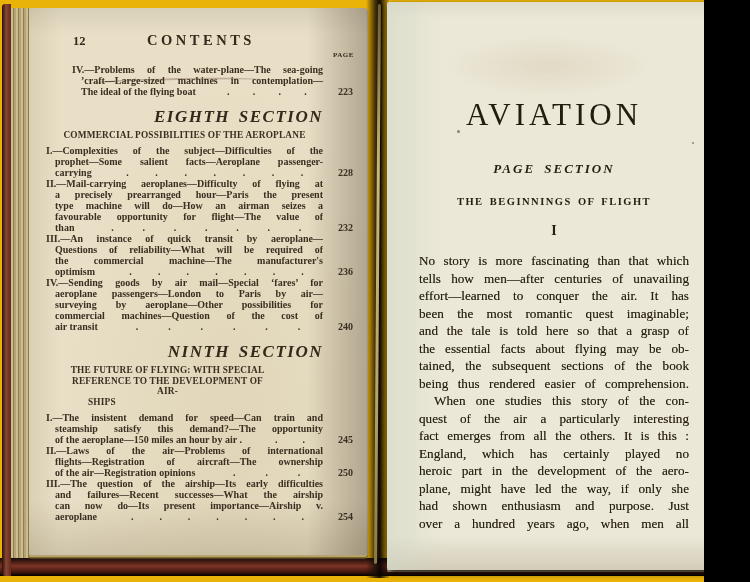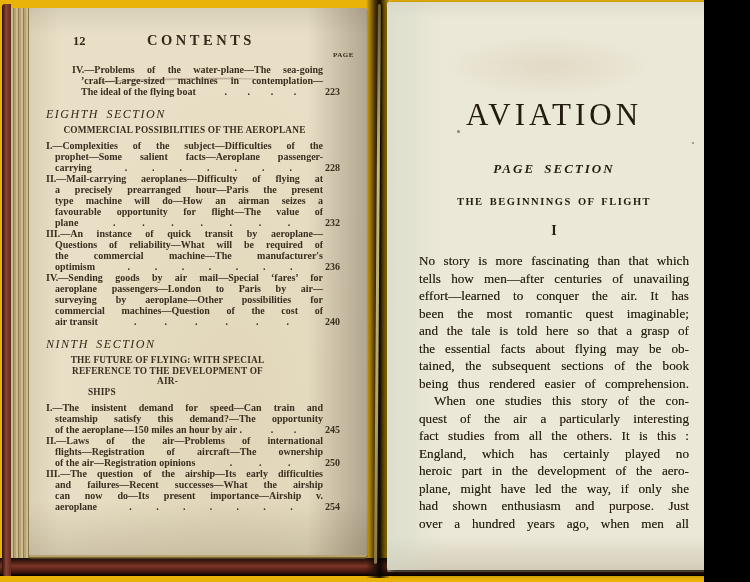--- a/index.html
+++ b/index.html
@@ -60,28 +60,28 @@
   .page-lbl{text-align:right; font-size:7px; font-weight:700; letter-spacing:.5px; margin:2px 2px 0 0;}
   #toc{margin-top:5px;}
   .toc-entry{width:310px; margin:0;}
   .toc-top{padding-left:26px; width:284px;}
   .toc-line{
     font-size:10px; line-height:11px; max-height:11.5px; overflow:hidden;
     font-weight:700; text-align:justify; text-align-last:justify;
     margin-right:33px; color:#3a2f20;
   }
   .toc-line.cont{margin-left:9px;}
-  .toc-line.last{display:flex; align-items:flex-start; margin-right:16px; overflow:visible; max-height:none;}
+  .toc-line.last{display:flex; align-items:flex-start; margin-right:3px; overflow:visible; max-height:none;}
   .toc-line.last .lt{white-space:nowrap;}
   .dots{flex:1; display:flex; justify-content:space-evenly; padding:0 8px;}
   .dots span{font-weight:700;}
   .pg{font-weight:700; white-space:nowrap;}
   .toc-sec{
-    width:277px; text-align:left; font-style:italic; font-weight:400;
-    font-size:12px; letter-spacing:1.5px; word-spacing:3px;
+    width:277px; text-align:right; font-style:italic; font-weight:700;
+    font-size:17px; letter-spacing:1.5px; word-spacing:3px;
     margin:10px 0 3px 0; color:#33281a;
   }
   .toc-sub{font-size:9.3px; line-height:10.8px; font-weight:700; letter-spacing:.2px; margin-bottom:4px; color:#3a2f20;}
   .toc-sub.wide{width:277px;}
   .toc-sub.narrow{width:207px; margin-left:18px;}
   .sub-line{text-align:center;}
   .sub-line.left{text-align:left; padding-left:24px;}
   .pencil-mark{
     position:absolute; left:60px; top:70px; width:175px; height:6px;
     border-top:2px solid rgba(90,60,40,.30); border-radius:50%;
@@ -167,21 +167,21 @@
               </span>
               <span class="pg">228</span>
             </div>
           </div>
           <div class="toc-entry">
             <div class="toc-line">II.—Mail-carrying aeroplanes—Difficulty of flying at</div>
             <div class="toc-line cont">a precisely prearranged hour—Paris the present</div>
             <div class="toc-line cont">type machine will do—How an airman seizes a</div>
             <div class="toc-line cont">favourable opportunity for flight—The value of</div>
             <div class="toc-line cont last">
-              <span class="lt">plane</span>
+              <span class="lt">than</span>
               <span class="dots">
                 <span>.</span>
                 <span>.</span>
                 <span>.</span>
                 <span>.</span>
                 <span>.</span>
                 <span>.</span>
                 <span>.</span>
               </span>
               <span class="pg">232</span>
@@ -296,21 +296,21 @@
             <div class="body-line">effort—learned to conquer the air. It has</div>
             <div class="body-line">been the most romantic quest imaginable;</div>
             <div class="body-line">and the tale is told here so that a grasp of</div>
             <div class="body-line">the essential facts about flying may be ob-</div>
             <div class="body-line">tained, the subsequent sections of the book</div>
             <div class="body-line">being thus rendered easier of comprehension.</div>
           </div>
           <div class="para">
             <div class="body-line pindent">When one studies this story of the con-</div>
             <div class="body-line">quest of the air a particularly interesting</div>
-            <div class="body-line">fact studies from all the others. It is this :</div>
+            <div class="body-line">fact emerges from all the others. It is this :</div>
             <div class="body-line">England, which has certainly played no</div>
             <div class="body-line">heroic part in the development of the aero-</div>
             <div class="body-line">plane, might have led the way, if only she</div>
             <div class="body-line">had shown enthusiasm and purpose. Just</div>
             <div class="body-line">over a hundred years ago, when men all</div>
           </div>
         </div>
     </div>
   </div>
 </div>

